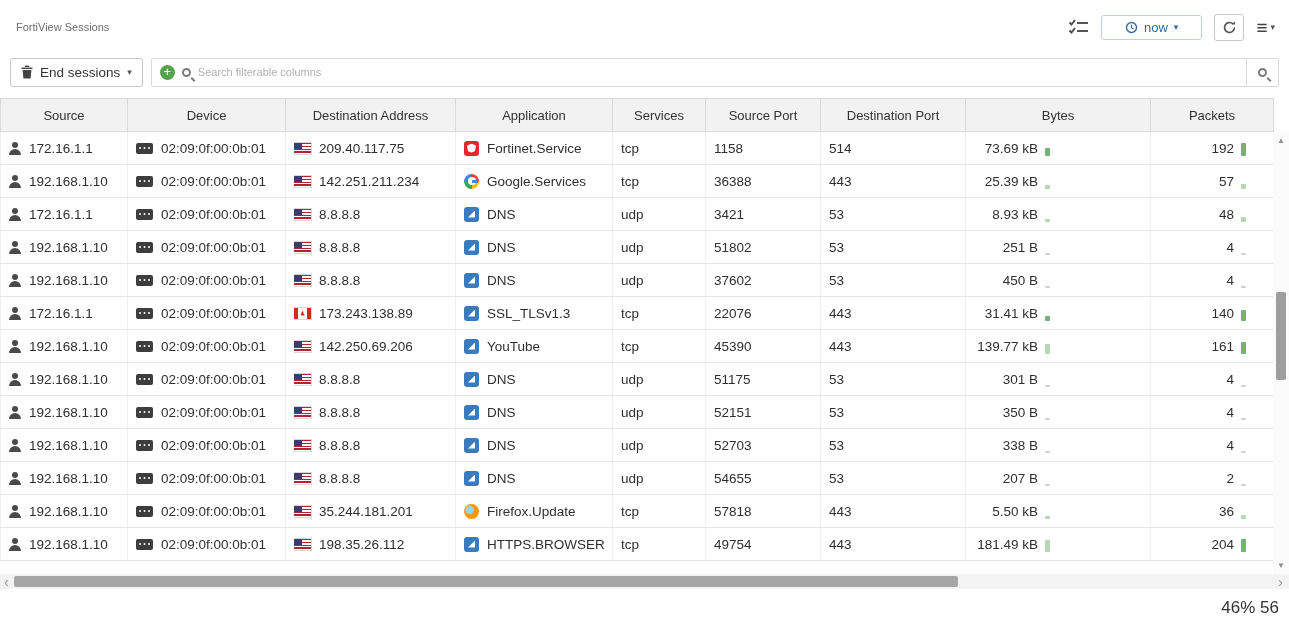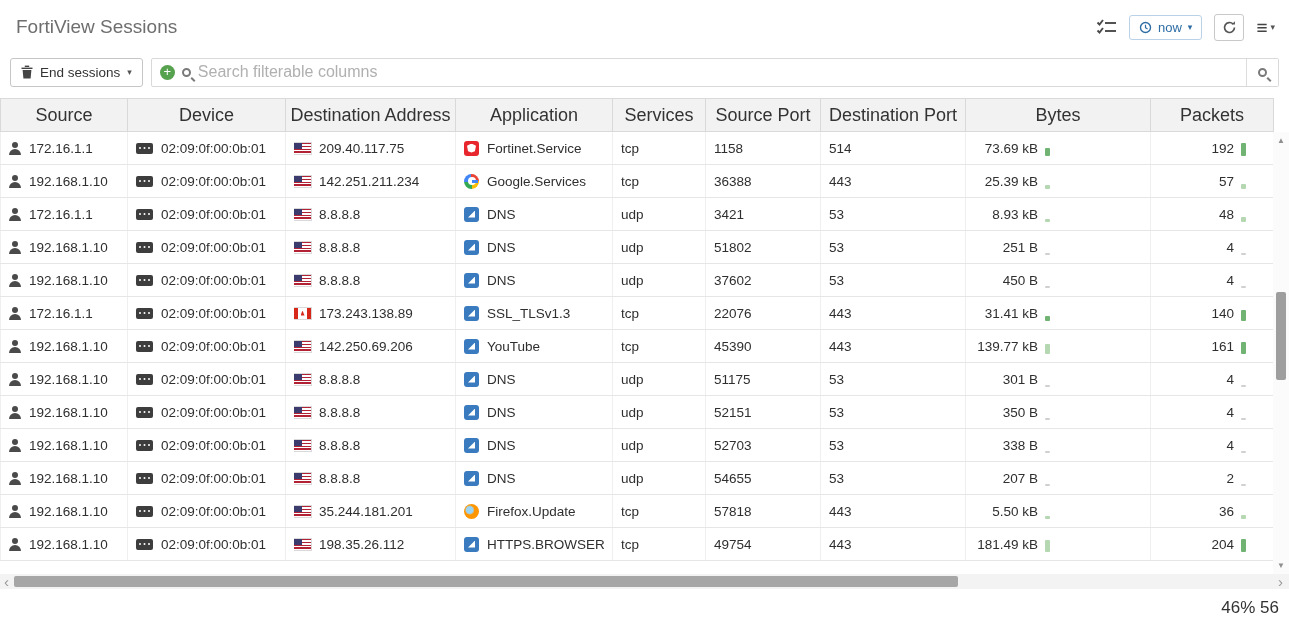--- a/index.html
+++ b/index.html
@@ -1,44 +1,44 @@
 <!DOCTYPE html>
 <html><head>
 <meta charset="utf-8">
 <style>
   * { box-sizing: border-box; margin: 0; padding: 0; }
   body { font-family: "Liberation Sans", sans-serif; font-size: 13.5px; color: #333; background: #fff; }
   .app { width: 1289px; height: 626px; position: relative; overflow: hidden; background: #fff; }
 
   
   .topbar { height: 54px; display: flex; align-items: center; justify-content: space-between; padding: 0 14px 0 16px; }
-  .page-title { font-size: 19px; color: #6e6e6e; }
+  .page-title { font-size: 11px; color: #6e6e6e; }
   .topbar-right { display: flex; align-items: center; gap: 12px; }
   .icon-btn { background: none; border: none; cursor: pointer; display: flex; align-items: center; gap: 3px; color: #555; }
-  .btn-now { display: flex; align-items: center; gap: 6px; background: #fff; border: 1px solid #b9d2e8; color: #2e6da4; border-radius: 3px; padding: 4px 9px; font-size: 13px; cursor: pointer; font-family: inherit; }
+  .btn-now { display: flex; align-items: center; gap: 6px; background: #fff; border: 1px solid #b9d2e8; color: #2e6da4; border-radius: 3px; padding: 4px 23px; font-size: 13px; cursor: pointer; font-family: inherit; }
   .btn-now .caret { color: #2e6da4; }
   .btn-refresh { width: 30px; height: 27px; background: #fff; border: 1px solid #c9c9c9; border-radius: 3px; display: flex; align-items: center; justify-content: center; cursor: pointer; }
   .hamburger { font-size: 19px; color: #444; line-height: 1; }
   .caret { font-size: 9px; color: #555; }
 
   
   .toolbar { height: 44px; display: flex; align-items: center; gap: 8px; padding: 0 10px 8px 10px; }
   .btn-end { display: flex; align-items: center; gap: 7px; height: 29px; background: #fff; border: 1px solid #c6c6c6; border-radius: 3px; padding: 0 10px; font-size: 13.5px; color: #333; cursor: pointer; font-family: inherit; white-space: nowrap; }
   .search-wrap { flex: 1; height: 29px; border: 1px solid #d9d9d9; border-radius: 2px; display: flex; align-items: center; gap: 7px; padding-left: 8px; background: #fff; }
   .plus-icon { width: 15px; height: 15px; border-radius: 50%; background: #57a24f; color: #fff; font-size: 13px; line-height: 14px; text-align: center; flex: none; }
   .mag { width: 9px; height: 9px; border: 2px solid #7a7a7a; border-radius: 50%; position: relative; flex: none; }
   .mag::after { content: ""; position: absolute; width: 2px; height: 5px; background: #7a7a7a; left: 8px; top: 7px; transform: rotate(-45deg); }
-  .search-input { flex: 1; border: none; outline: none; font-family: inherit; font-size: 16px; color: #333; height: 100%; }
+  .search-input { flex: 1; border: none; outline: none; font-family: inherit; font-size: 11px; color: #333; height: 100%; }
   .search-input::placeholder { color: #b0b0b0; }
   .search-go { width: 32px; height: 100%; border-left: 1px solid #ddd; display: flex; align-items: center; justify-content: center; cursor: pointer; background: #fff; border-top: none; border-right: none; border-bottom: none; }
 
   
   .table-area { position: relative; height: 476px; }
   table { width: 1273px; border-collapse: collapse; table-layout: fixed; }
-  thead th { height: 33px; background: #f2f2f2; border: 1px solid #d9d9d9; font-weight: 400; font-size: 18px; color: #333; text-align: center; }
+  thead th { height: 33px; background: #f2f2f2; border: 1px solid #d9d9d9; font-weight: 400; font-size: 13px; color: #333; text-align: center; }
   tbody td { height: 33px; border-right: 1px solid #efefef; border-bottom: 1px solid #e6e6e6; padding: 0 8px; vertical-align: middle; color: #2f2f2f; background: #fff; }
   tbody td:first-child { border-left: 1px solid #efefef; }
   .cf { display: flex; align-items: center; gap: 8px; white-space: nowrap; overflow: hidden; }
 
   .person-icon { width: 12px; height: 13px; position: relative; display: inline-block; flex: none; }
   .person-icon::before { content: ""; position: absolute; top: 0; left: 3px; width: 6px; height: 6px; border-radius: 50%; background: #4a4a4a; }
   .person-icon::after { content: ""; position: absolute; bottom: 0; left: 0; width: 12px; height: 6px; border-radius: 6px 6px 0 0; background: #4a4a4a; }
 
   .device-icon { width: 17px; height: 11px; background: #3d3d3d; border-radius: 2px; position: relative; display: inline-block; flex: none; }
   .device-icon::before { content: ""; position: absolute; left: 3px; top: 4.5px; width: 2px; height: 2px; border-radius: 50%; background: #fff; box-shadow: 4.5px 0 0 #fff, 9px 0 0 #fff; }

